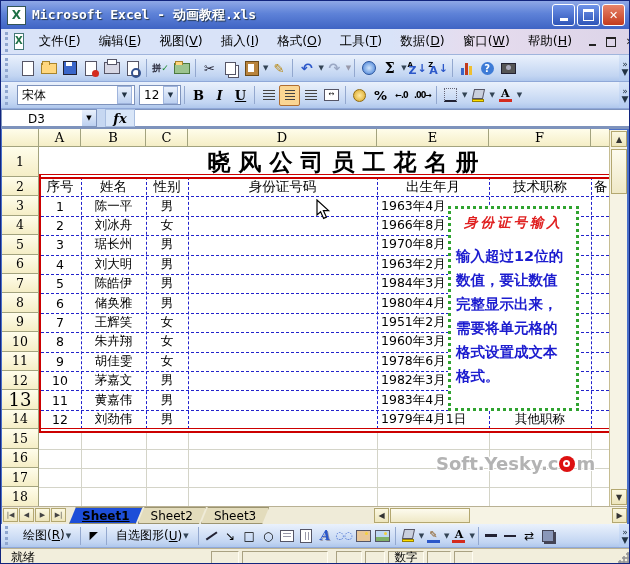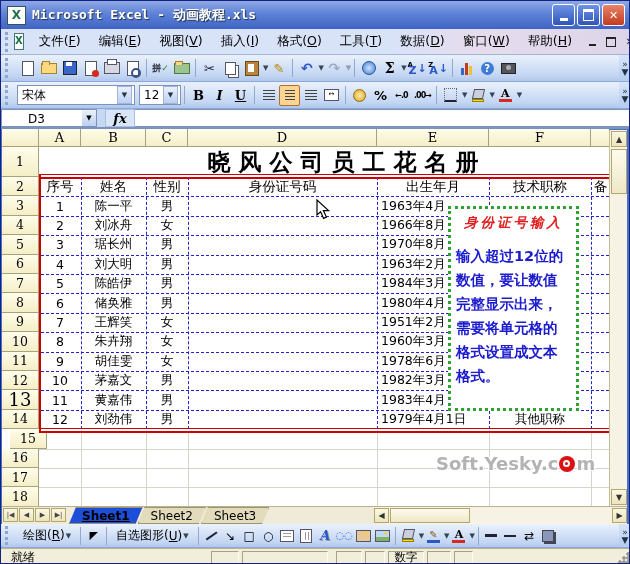--- a/index.html
+++ b/index.html
@@ -513,21 +513,21 @@
       <div class="hdrcell" style="left:0;top:106.19999999999999px;width:37px;height:19.4px;font-size:12.5px;">5</div>
       <div class="hdrcell" style="left:0;top:125.6px;width:37px;height:19.4px;font-size:12.5px;">6</div>
       <div class="hdrcell" style="left:0;top:145px;width:37px;height:19.4px;font-size:12.5px;">7</div>
       <div class="hdrcell" style="left:0;top:164.39999999999998px;width:37px;height:19.4px;font-size:12.5px;">8</div>
       <div class="hdrcell" style="left:0;top:183.79999999999998px;width:37px;height:19.4px;font-size:12.5px;">9</div>
       <div class="hdrcell" style="left:0;top:203.2px;width:37px;height:19.4px;font-size:12.5px;">10</div>
       <div class="hdrcell" style="left:0;top:222.6px;width:37px;height:19.4px;font-size:12.5px;">11</div>
       <div class="hdrcell" style="left:0;top:242px;width:37px;height:19.4px;font-size:12.5px;">12</div>
       <div class="hdrcell" style="left:0;top:261.4px;width:37px;height:19.4px;font-size:18px;">13</div>
       <div class="hdrcell" style="left:0;top:280.79999999999995px;width:37px;height:19.4px;font-size:12.5px;">14</div>
-      <div class="hdrcell" style="left:8px;top:300.2px;width:37px;height:19.4px;font-size:12.5px;">15</div>
+      <div class="hdrcell" style="left:0;top:300.2px;width:37px;height:19.4px;font-size:12.5px;">15</div>
       <div class="hdrcell" style="left:0;top:319.59999999999997px;width:37px;height:19.4px;font-size:12.5px;">16</div>
       <div class="hdrcell" style="left:0;top:339px;width:37px;height:19.4px;font-size:12.5px;">17</div>
       <div class="hdrcell" style="left:0;top:358.4px;width:37px;height:19.4px;font-size:12.5px;">18</div>
       <div class="gline" style="left:37px;top:319.59999999999997px;width:570px;height:1px;"></div>
       <div class="gline" style="left:37px;top:339px;width:570px;height:1px;"></div>
       <div class="gline" style="left:37px;top:358.4px;width:570px;height:1px;"></div>
       <div class="gline" style="left:79px;top:303.2px;width:1px;height:73.80000000000001px;"></div>
       <div class="gline" style="left:144px;top:303.2px;width:1px;height:73.80000000000001px;"></div>
       <div class="gline" style="left:186px;top:303.2px;width:1px;height:73.80000000000001px;"></div>
       <div class="gline" style="left:375px;top:303.2px;width:1px;height:73.80000000000001px;"></div>

